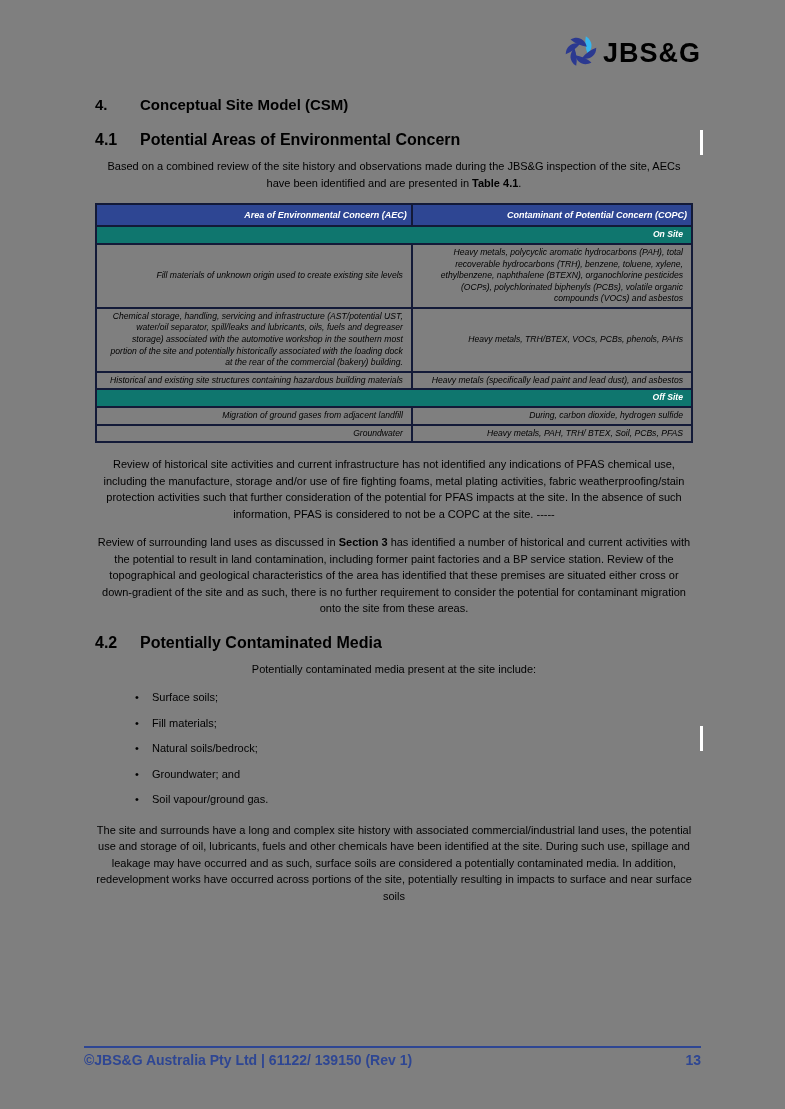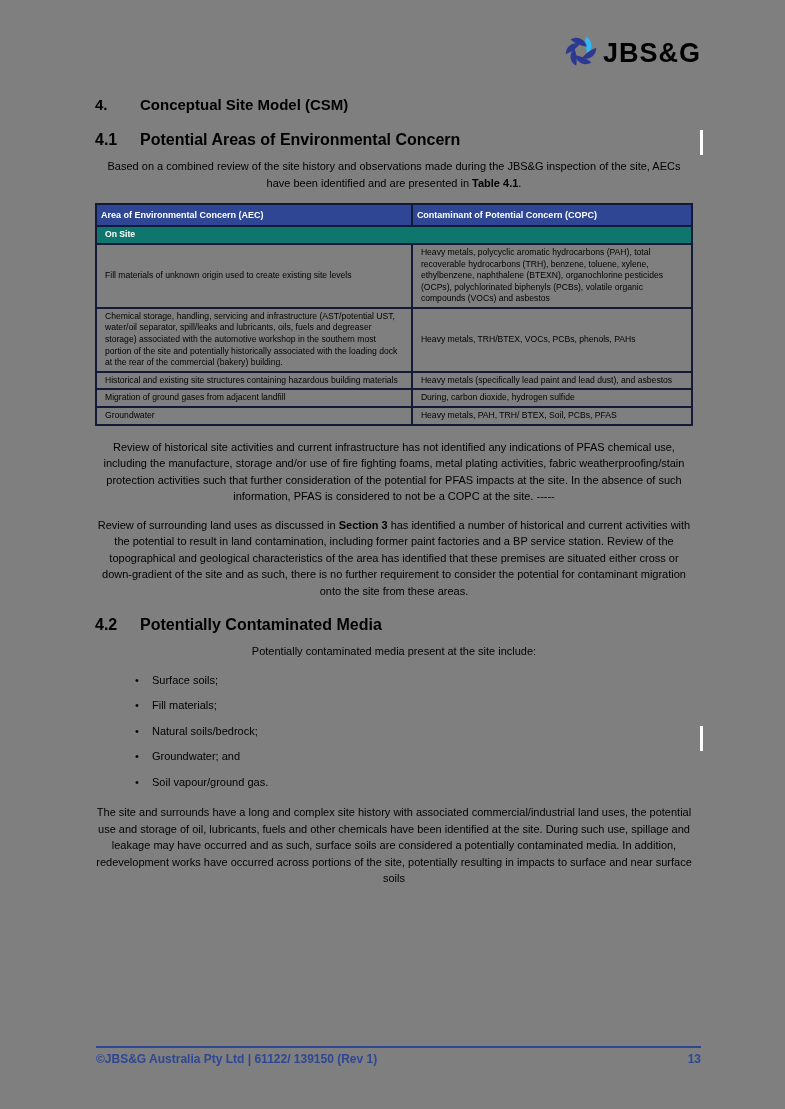--- a/index.html
+++ b/index.html
@@ -25,22 +25,23 @@
   .h-num{width:45px;flex:0 0 45px;}
   p.body{font-size:11px;line-height:1.5;margin:0 0 12px 0;text-align:center;}
   .bold{font-weight:bold;}
 
   
   .tbl-caption{font-size:9px;font-weight:bold;margin:2px 0 2px 0;text-decoration:underline;}
   table.aec{width:100%;border-collapse:collapse;margin:0 0 13px 0;}
   table.aec th, table.aec td{
     border:2px solid #131a38;
     font-size:8.6px;line-height:1.35;
-    text-align:left;vertical-align:middle;
+    text-align:right;vertical-align:middle;
     padding:2px 8px;
+    font-style:italic;
   }
   table.aec th{background:#2e4693;color:#fff;font-size:9px;padding:4px 4px;}
   td.band{background:#0f766e;color:#fff;font-weight:bold;font-size:9px;padding:1px;}
   col.c1{width:53%;} col.c2{width:47%;}
 
   
   ul.media{list-style:none;margin:4px 0 14px 0;padding:0 0 0 40px;}
   ul.media li{font-size:11px;line-height:1.5;margin:0 0 9px 0;padding-left:17px;position:relative;}
   ul.media li .bullet{position:absolute;left:0;top:0;}
 
@@ -48,21 +49,21 @@
   .changebar{position:absolute;width:3px;height:25px;background:#ffffff;left:700px;}
   .cb1{top:130px;}
   .cb2{top:726px;}
 
   
   .footer{
     position:absolute;left:84px;right:84px;top:1046px;
     border-top:2px solid #2e4693;
     padding-top:4px;
     display:flex;justify-content:space-between;
-    font-size:12px;font-weight:bold;color:#2e4693;margin-left:12px;
+    font-size:14px;font-weight:bold;color:#2e4693;
   }
 </style>
 </head>
 <body>
 
 <div class="page">
 
   <div class="logo">
     <span>
       <svg width="34" height="34" viewBox="0 0 100 100">
@@ -117,20 +118,23 @@
       </tr>
       <tr>
         <td>Chemical storage, handling, servicing and infrastructure (AST/potential UST, water/oil separator, spill/leaks and lubricants, oils, fuels and degreaser storage) associated with the automotive workshop in the southern most portion of the site and potentially historically associated with the loading dock at the rear of the commercial (bakery) building.</td>
         <td>Heavy metals, TRH/BTEX, VOCs, PCBs, phenols, PAHs</td>
       </tr>
       <tr>
         <td>Historical and existing site structures containing hazardous building materials</td>
         <td>Heavy metals (specifically lead paint and lead dust), and asbestos</td>
       </tr>
       <tr>
+        <td class="band" colspan="2">Off Site</td>
+      </tr>
+      <tr>
         <td>Migration of ground gases from adjacent landfill</td>
         <td>During, carbon dioxide, hydrogen sulfide</td>
       </tr>
       <tr>
         <td>Groundwater</td>
         <td>Heavy metals, PAH, TRH/ BTEX, Soil, PCBs, PFAS</td>
       </tr>
     </tbody>
       </table>
 

